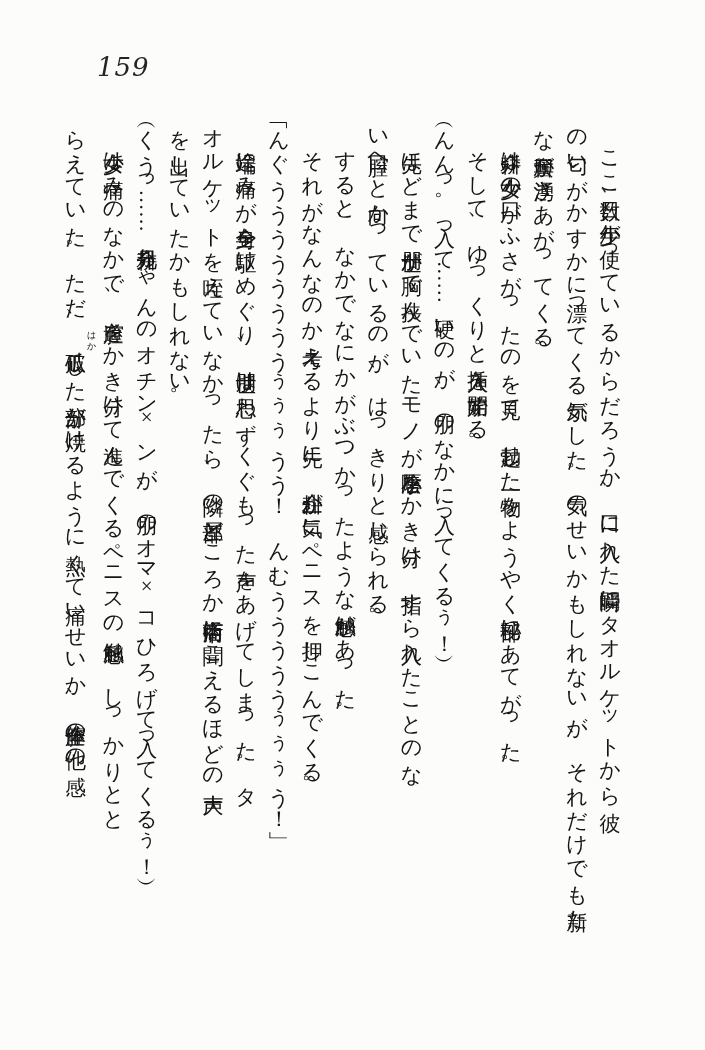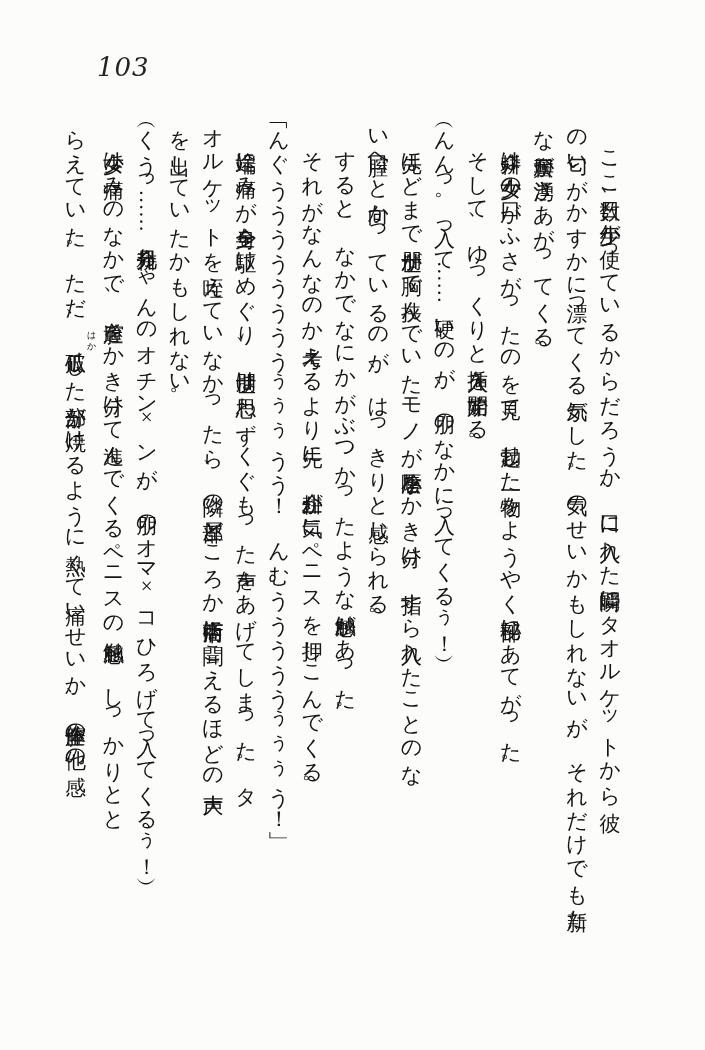--- a/index.html
+++ b/index.html
@@ -50,21 +50,21 @@
   rt {
     font-size: 9px;
     letter-spacing: 0;
     color: #151515;
   }
 </style>
 </head>
 <body>
 
 <div class="page">
-  <div class="page-number">103</div>
+  <div class="page-number">159</div>
   <div class="text-area">
       <p class="text-line">　ここ数日、少年が使っているからだろうか、口に入れた瞬間にタオルケットから彼</p>
       <p class="text-line">の匂いがかすかに漂ってくる気がした。気のせいかもしれないが、それだけでも新た</p>
       <p class="text-line">な興奮が湧きあがってくる。</p>
       <p class="text-line">　耕介は少女の口がふさがったのを見て、勃起した一物をようやく秘部にあてがった。</p>
       <p class="text-line">　そして、ゆっくりと挿入を開始する。</p>
       <p class="text-line">（んんっ。入って……硬いのが、朋のなかに入ってくるぅ！）</p>
       <p class="text-line">　先ほどまで朋世が胸で挟んでいたモノが小陰唇をかき分け、指すら入れたことのな</p>
       <p class="text-line">い膣口へと向かっているのが、はっきりと感じられる。</p>
       <p class="text-line">　すると、なかでなにかがぶつかったような感触があった。</p>

